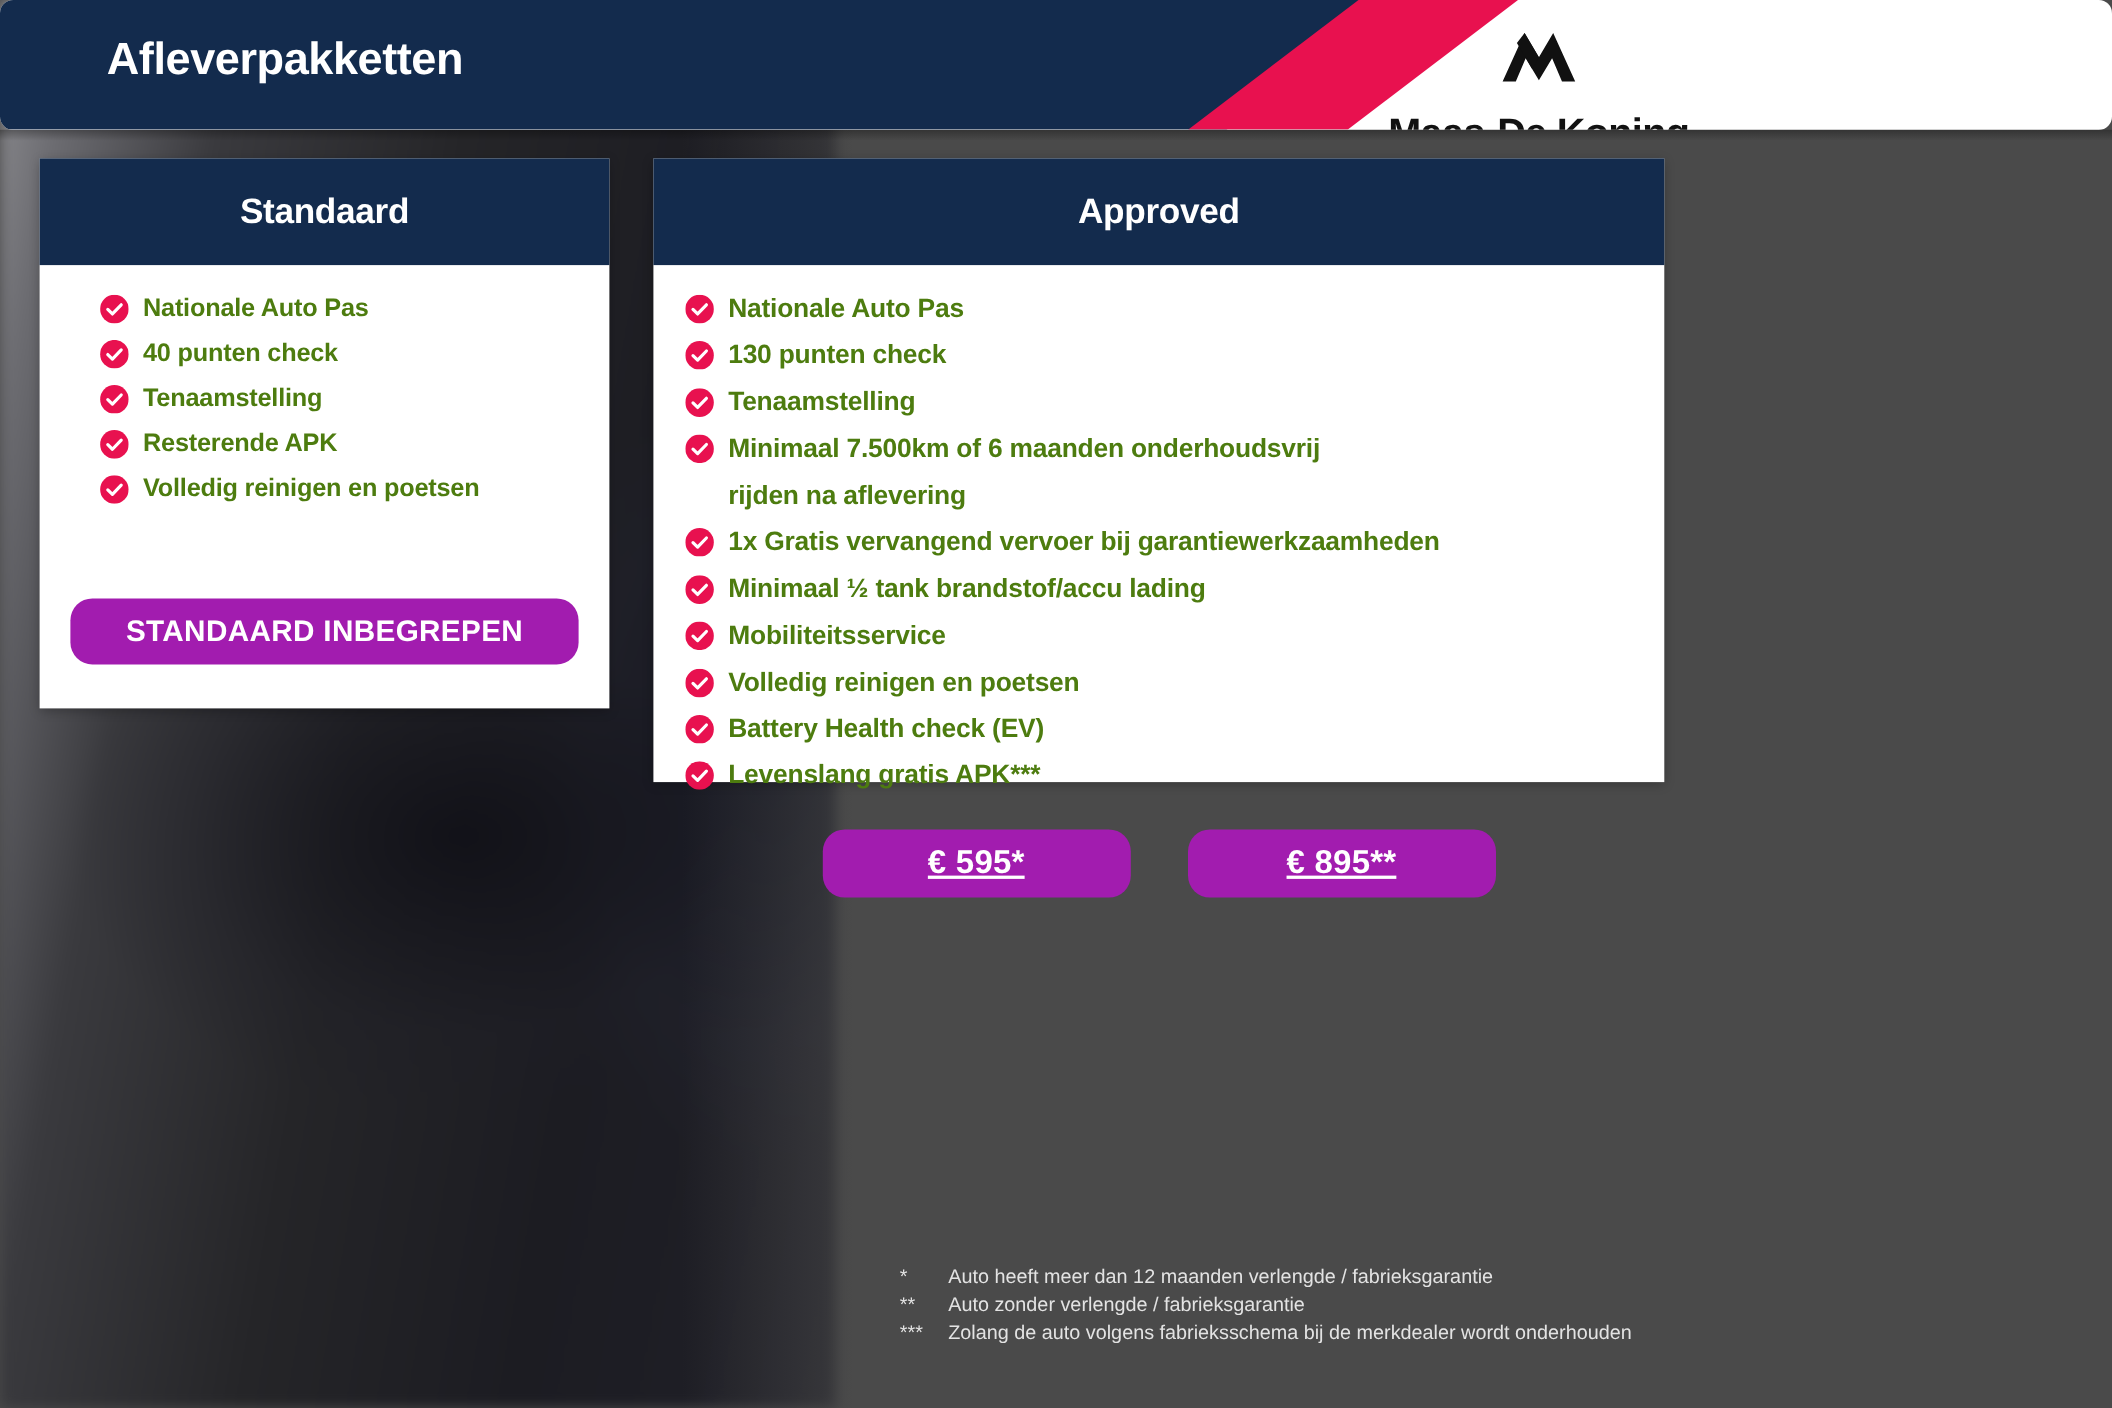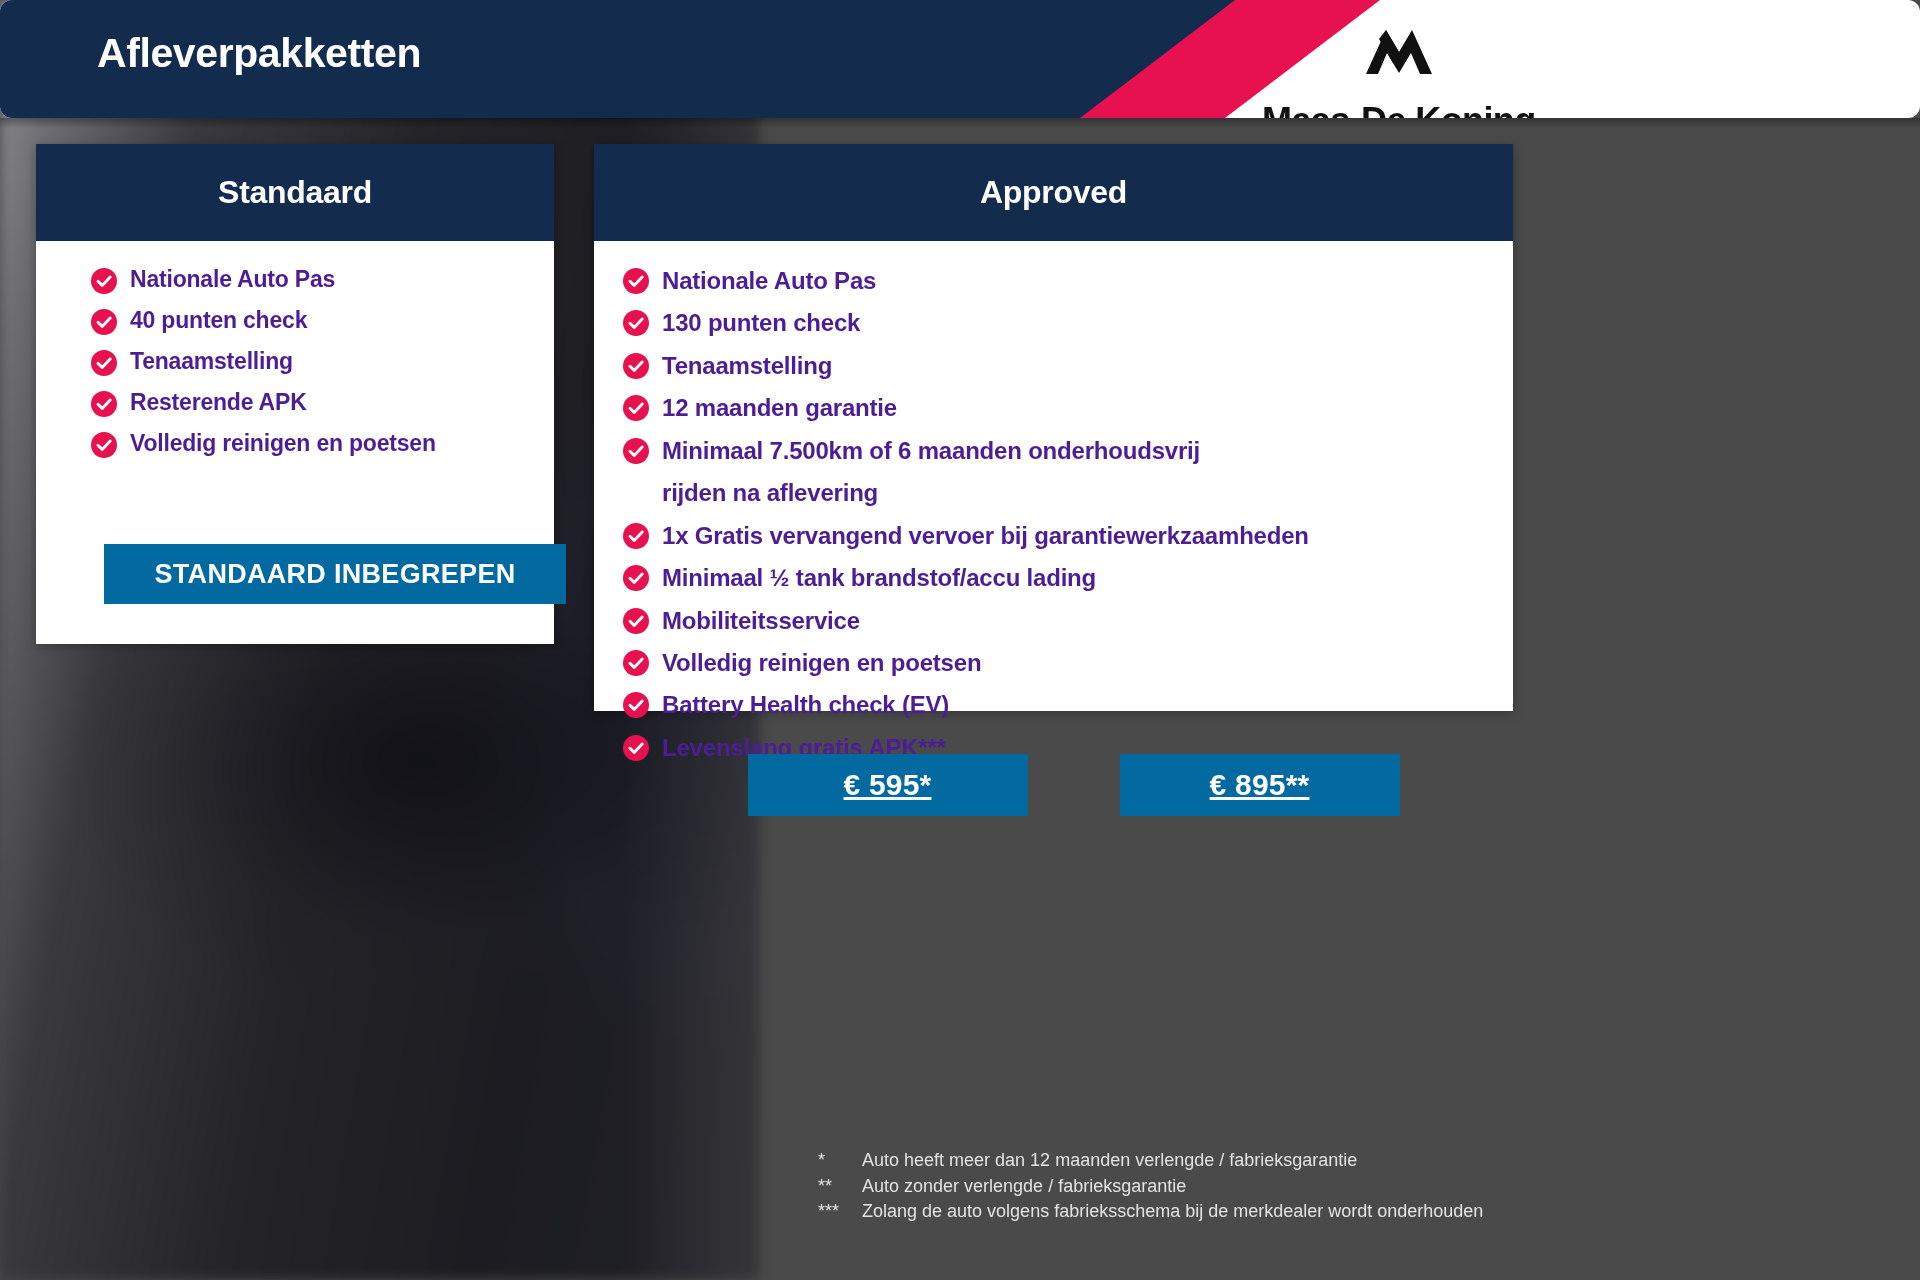--- a/index.html
+++ b/index.html
@@ -77,37 +77,37 @@
   #card-standaard .card-head { height:97px; }
   #card-approved  { left:594px; top:144px; width:919px; height:567px; }
   #card-approved  .card-head { height:97px; }
 
   .feature-list { padding:24px 0 0 0; }
   .feature {
     display:flex; align-items:flex-start; gap:13px;
     padding:0 28px; margin-bottom:11px;
   }
   .feature-text {
-    color:#4c1d95; font-size:23px; font-weight:bold; line-height:1.30;
+    color:#4d7c0f; font-size:23px; font-weight:bold; line-height:1.30;
     letter-spacing:-0.2px;
   }
   #card-standaard .feature { padding-left:55px; }
   #card-approved  .feature { padding-left:29px; }
   #card-approved  .feature-text { font-size:24px; line-height:1.31; }
 
   .check-icon {
     flex:0 0 auto; width:26px; height:26px; margin-top:3px; display:block;
   }
   .feature.continued .check-icon { visibility:hidden; }
 
   
   .pill {
-    background:#0369a1; color:#ffffff; border:none; border-radius:0;
+    background:#a21caf; color:#ffffff; border:none; border-radius:20px;
     font-family:"Liberation Sans", sans-serif; font-weight:bold;
-    display:flex; align-items:center; justify-content:center; cursor:pointer;margin-left:40px;
+    display:flex; align-items:center; justify-content:center; cursor:pointer;
   }
   #btn-standaard-included {
     position:absolute; left:28px; top:400px; width:462px; height:60px;
     font-size:27px; letter-spacing:0.3px;
   }
   #approved-prices {
     position:absolute; left:0; top:610px; width:919px;
     display:flex; justify-content:center; gap:52px;
   }
   .price-pill { width:280px; height:62px; font-size:30px; letter-spacing:0.2px;text-decoration:underline; }
@@ -209,27 +209,20 @@
           <circle cx="13" cy="13" r="13" fill="#e8114f"></circle>
           <path d="M7 13.3 L11.2 17.4 L19.2 9.1" stroke="#ffffff" stroke-width="2.9" fill="none" stroke-linecap="round" stroke-linejoin="round"></path>
         </svg>
       <span class="feature-text">Tenaamstelling</span>
     </div>
     <div class="feature">
       <svg class="check-icon" viewBox="0 0 26 26">
           <circle cx="13" cy="13" r="13" fill="#e8114f"></circle>
           <path d="M7 13.3 L11.2 17.4 L19.2 9.1" stroke="#ffffff" stroke-width="2.9" fill="none" stroke-linecap="round" stroke-linejoin="round"></path>
         </svg>
-      <span class="feature-text">12 maanden garantie</span>
-    </div>
-    <div class="feature">
-      <svg class="check-icon" viewBox="0 0 26 26">
-          <circle cx="13" cy="13" r="13" fill="#e8114f"></circle>
-          <path d="M7 13.3 L11.2 17.4 L19.2 9.1" stroke="#ffffff" stroke-width="2.9" fill="none" stroke-linecap="round" stroke-linejoin="round"></path>
-        </svg>
       <span class="feature-text">Minimaal 7.500km of 6 maanden onderhoudsvrij</span>
     </div>
     <div class="feature continued">
       <svg class="check-icon" viewBox="0 0 26 26">
           <circle cx="13" cy="13" r="13" fill="#e8114f"></circle>
         </svg>
       <span class="feature-text">rijden na aflevering</span>
     </div>
     <div class="feature">
       <svg class="check-icon" viewBox="0 0 26 26">

